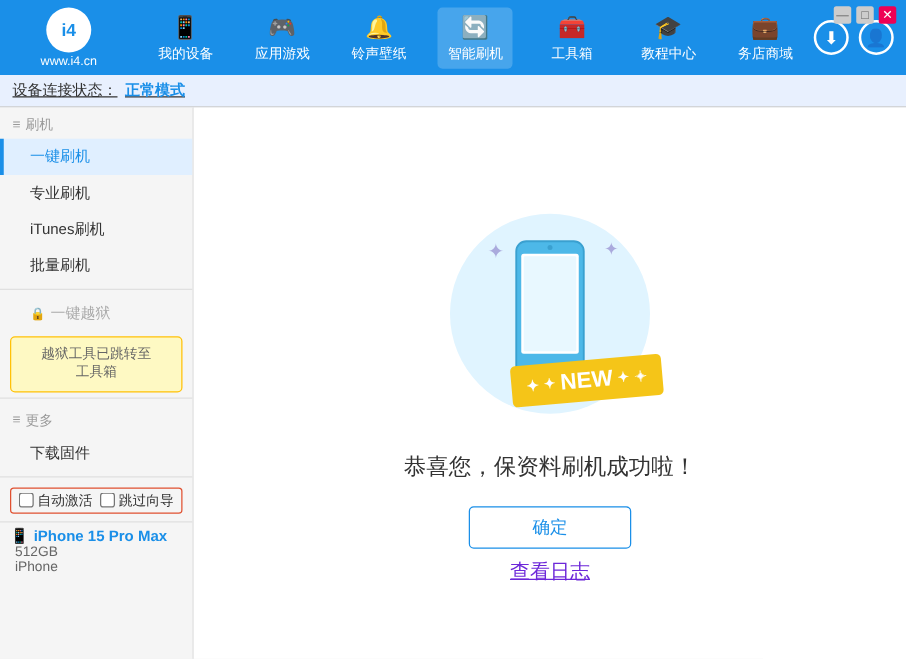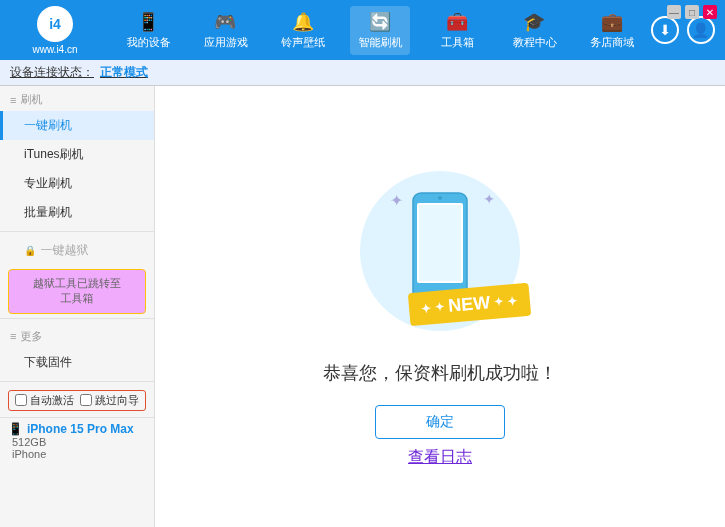--- a/index.html
+++ b/index.html
@@ -35,21 +35,21 @@
     .sidebar-item.active { background: #e0efff; color: #1a8fe8; border-left: 3px solid #1a8fe8; padding-left: 21px; }
     .sidebar-divider { height: 1px; background: #e0e0e0; margin: 4px 0; }
     .sidebar-more-label { padding: 6px 10px 4px 10px; color: #999; font-size: 11px; display: flex; align-items: center; gap: 4px; }
 
     
     .status-bar { padding: 4px 10px; background: #e8f0fe; border-bottom: 1px solid #ccc; font-size: 12px; color: #333; display: flex; align-items: center; gap: 6px; text-decoration: underline; }
     .status-normal { color: #1a8fe8; font-weight: bold; }
 
     
     .sidebar-item-disabled { padding: 6px 10px 6px 24px; color: #aaa; font-size: 12px; display: flex; align-items: center; gap: 4px; }
-    .sidebar-item-alert { margin: 4px 8px; background: #f0abfc; border: 1px solid #ffc107; border-radius: 4px; padding: 6px 8px; font-size: 11px; color: #666; text-align: center; line-height: 1.4; }
+    .sidebar-item-alert { margin: 4px 8px; background: #fef9c3; border: 1px solid #ffc107; border-radius: 4px; padding: 6px 8px; font-size: 11px; color: #666; text-align: center; line-height: 1.4; }
 
     
     .content { flex: 1; display: flex; flex-direction: column; align-items: center; justify-content: center; background: white; position: relative; }
     .success-illustration { display: flex; flex-direction: column; align-items: center; margin-bottom: 20px; }
     .phone-circle { width: 160px; height: 160px; background: #e0f4ff; border-radius: 50%; display: flex; align-items: center; justify-content: center; position: relative; margin-bottom: 10px; }
     .phone-svg { width: 70px; }
     .new-badge { position: absolute; bottom: 10px; right: -10px; background: #f5c518; color: #fff; font-weight: bold; font-size: 18px; padding: 6px 12px; border-radius: 4px; transform: rotate(-5deg); display: flex; align-items: center; gap: 4px; }
     .new-badge::before { content: '✦'; font-size: 12px; }
     .new-badge::after { content: '✦'; font-size: 12px; }
     .sparkle { position: absolute; }
@@ -132,24 +132,24 @@
 
       <div class="sidebar-section-label">
         <span>≡</span>
         <span>刷机</span>
       </div>
 
       <div class="sidebar-item active">
         <span>一键刷机</span>
       </div>
       <div class="sidebar-item">
+        <span>专业刷机</span>
+      </div>
+      <div class="sidebar-item">
         <span>iTunes刷机</span>
-      </div>
-      <div class="sidebar-item">
-        <span>专业刷机</span>
       </div>
       <div class="sidebar-item">
         <span>批量刷机</span>
       </div>
 
       <div class="sidebar-divider"></div>
 
       <div class="sidebar-item-disabled">
         <span style="font-size:10px;">🔒</span>
         <span>一键越狱</span>

